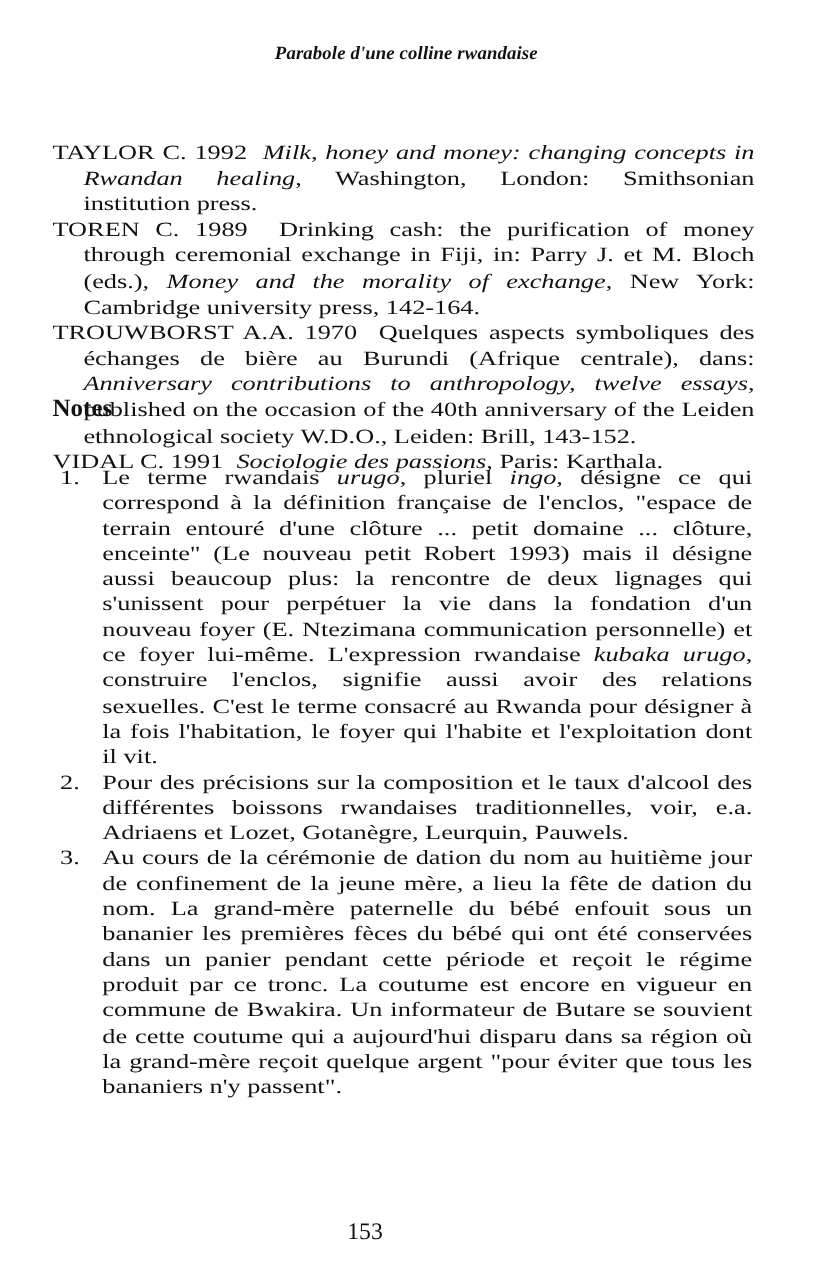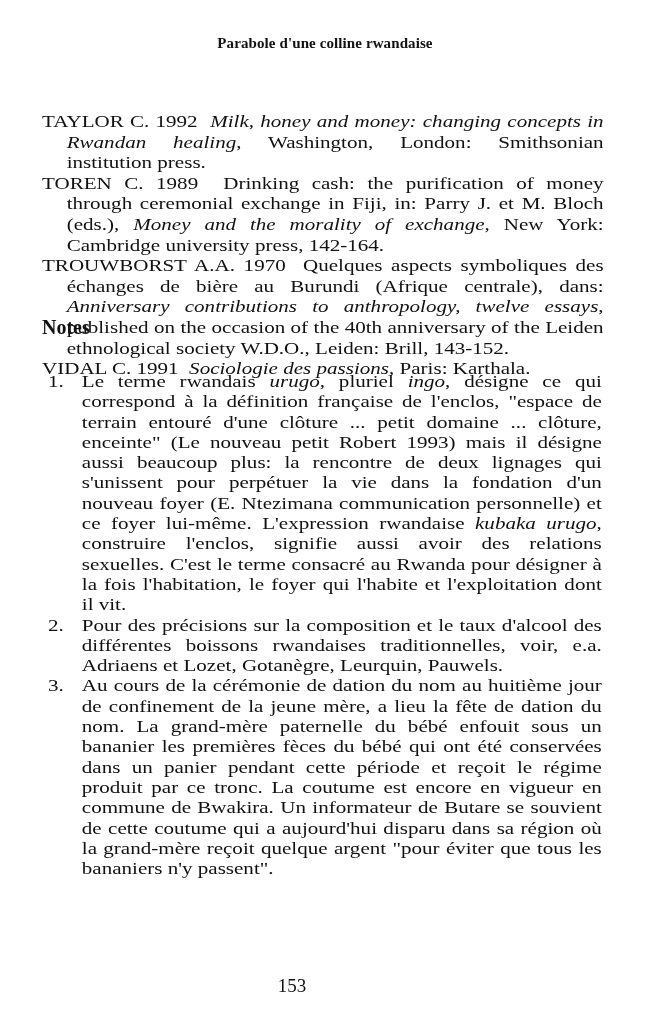--- a/index.html
+++ b/index.html
@@ -2,21 +2,21 @@
 <html><head>
 <meta charset="utf-8">
 <style>
   html, body { margin: 0; padding: 0; }
   body {
     width: 650px; height: 1027px; background: #ffffff; position: relative; overflow: hidden;
     font-family: "Liberation Serif", "DejaVu Serif", serif; color: #111;
   }
   .running-head {
     position: absolute; top: 35px; left: 0; width: 650px; text-align: center;
-    font-size: 15px; font-weight: bold; letter-spacing: 0.1px;
+    font-style: italic; font-size: 15px; font-weight: bold; letter-spacing: 0.1px;
   }
   .refs {
     position: absolute; top: 112px; left: 42px; width: 432px;
     font-size: 16.2px; line-height: 20.6px; text-align: justify;
   }
   .ref { padding-left: 19px; text-indent: -19px; margin: 0; }
   .ref i { font-style: italic; }
   .notes-title {
     position: absolute; top: 316px; left: 42px; font-size: 20px; font-weight: bold;
   }

